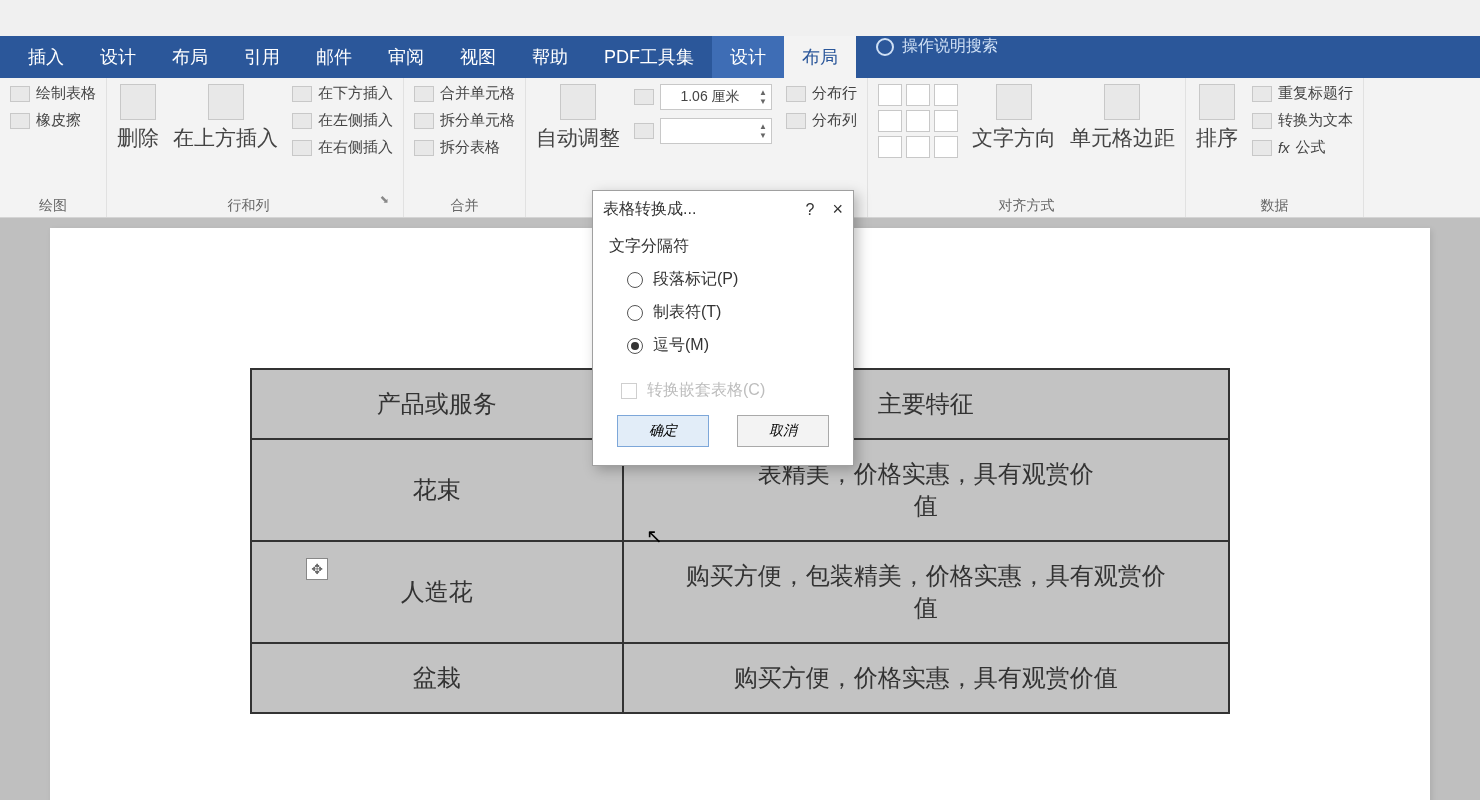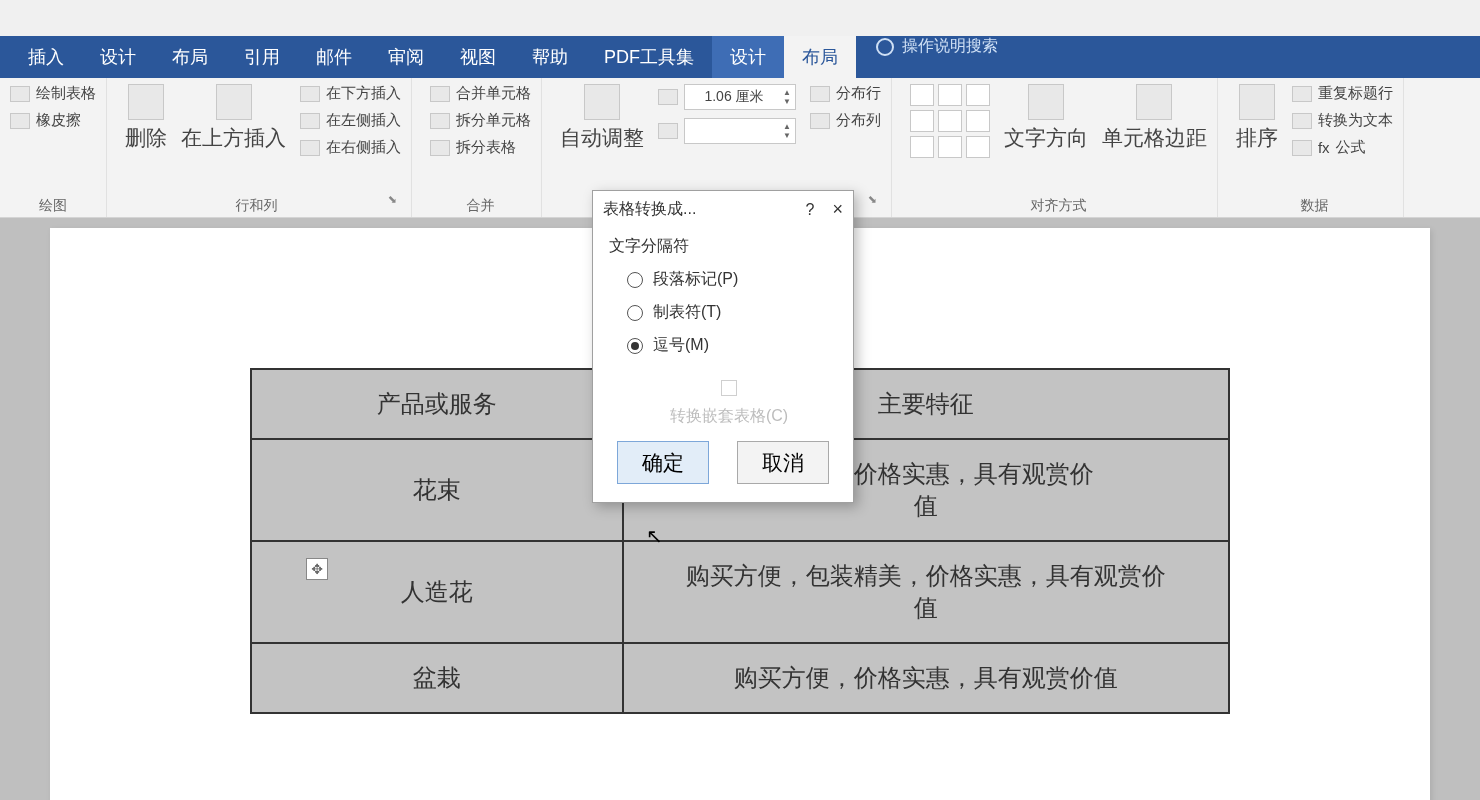--- a/index.html
+++ b/index.html
@@ -6,21 +6,21 @@
 body { background: #f0f0f0; width: 1480px; height: 800px; overflow: hidden; }
 
 
 .ribbon-tabs { background: #2b579a; height: 42px; display: flex; align-items: flex-start; padding-left: 10px; color: #fff; font-size: 18px; margin-top: 36px; }
 .ribbon-tabs .tab { padding: 0 18px; height: 100%; display: flex; align-items: center; cursor: pointer; }
 .ribbon-tabs .tab.active { background: #f3f3f3; color: #2b579a; }
 .ribbon-tabs .tab.sub-active { background: #3e6db5; }
 .ribbon-tabs .tell-me { display: flex; align-items: center; margin-left: 20px; color: #cfe0f5; font-size: 16px; }
 .ribbon-tabs .bulb { width: 18px; height: 18px; border: 2px solid #cfe0f5; border-radius: 50%; margin-right: 8px; }
 
-.ribbon-body { background: #f3f3f3; height: 140px; border-bottom: 1px solid #d4d4d4; display: flex; font-size: 15px; color: #444; gap: 8px; }
+.ribbon-body { background: #f3f3f3; height: 140px; border-bottom: 1px solid #d4d4d4; display: flex; font-size: 15px; color: #444; }
 .group { border-right: 1px solid #e1e1e1; padding: 6px 10px 2px 10px; display: flex; flex-direction: column; justify-content: space-between; }
 .group-label { text-align: center; font-size: 14px; color: #666; padding-top: 4px; }
 .group-content { flex: 1; display: flex; align-items: flex-start; gap: 14px; }
 .vbtn { display: flex; flex-direction: column; align-items: center; gap: 4px; font-size: 21px; cursor: pointer; }
 .vbtn .ic { width: 36px; height: 36px; background: #e8e8e8; border: 1px solid #c8c8c8; }
 .stack { display: flex; flex-direction: column; gap: 8px; font-size: 15px; }
 .stack .row { display: flex; align-items: center; gap: 6px; cursor: pointer; }
 .stack .ic-sm { width: 20px; height: 16px; background: #e8e8e8; border: 1px solid #c8c8c8; }
 .spin { display: inline-flex; align-items: center; border: 1px solid #c8c8c8; background: #fff; height: 26px; padding: 0 4px; font-size: 14px; }
 .spin .val { width: 90px; text-align: center; }
@@ -42,24 +42,24 @@
 .dlg-title { display: flex; align-items: center; justify-content: space-between; padding: 8px 10px; font-size: 16px; }
 .dlg-title .t { flex: 1; }
 .dlg-title .q { margin: 0 18px; cursor: pointer; }
 .dlg-title .x { cursor: pointer; font-size: 18px; }
 .dlg-body { padding: 8px 16px 14px 16px; }
 .grp-label { margin-bottom: 10px; }
 .radio-row { display: flex; align-items: center; gap: 10px; margin: 12px 0 12px 18px; }
 .radio { width: 16px; height: 16px; border: 1.5px solid #555; border-radius: 50%; display: inline-flex; align-items: center; justify-content: center; }
 .radio.checked::after { content: ""; width: 8px; height: 8px; background: #333; border-radius: 50%; }
 .other-input { width: 42px; height: 26px; border: 1px solid #b0b0b0; margin-left: 8px; text-align: center; font-size: 14px; color: #888; }
-.chk-row { display: flex; align-items: center; gap: 10px; margin: 24px 0 14px 12px; color: #bdbdbd; flex-direction: column; }
+.chk-row { display: flex; align-items: center; gap: 10px; margin: 24px 0 14px 12px; color: #bdbdbd; }
 .chk { width: 16px; height: 16px; border: 1.5px solid #cfcfcf; }
 .dlg-btns { display: flex; gap: 28px; justify-content: center; padding-bottom: 4px; }
-.dlg-btns button { width: 92px; height: 43px; border: 1px solid #a9a9a9; background: #f3f3f3; font-size: 21px; cursor: pointer; }
+.dlg-btns button { width: 92px; height: 32px; border: 1px solid #a9a9a9; background: #f3f3f3; font-size: 14px; cursor: pointer; font-style: italic; }
 .dlg-btns button.primary { background: #e2edf8; border-color: #7da7d9; }
 .cursor-arrow { position: absolute; left: 646px; top: 524px; font-size: 20px; color: #000; pointer-events: none; }
 </style>
 </head>
 <body>
 
 <div class="ribbon-tabs">
   <div class="tab">插入</div>
   <div class="tab">设计</div>
   <div class="tab">布局</div>
@@ -220,21 +220,21 @@
         <div class="row">
             <span class="ic-sm"></span>
             <span>重复标题行</span>
           </div>
         <div class="row">
             <span class="ic-sm"></span>
             <span>转换为文本</span>
           </div>
         <div class="row">
             <span class="ic-sm"></span>
-            <span style="">fx </span>
+            <span style="font-style:italic">fx </span>
             <span>公式</span>
           </div>
       </div>
     </div>
     <div class="group-label">数据</div>
   </div>
 </div>
 
 <div class="doc-area">
   <div class="page">

